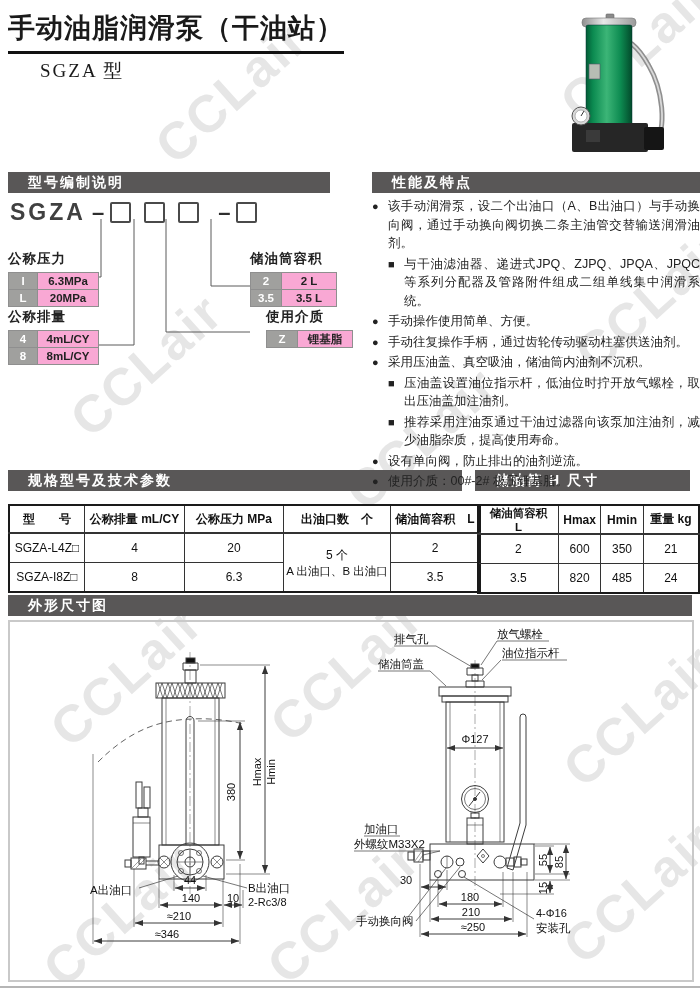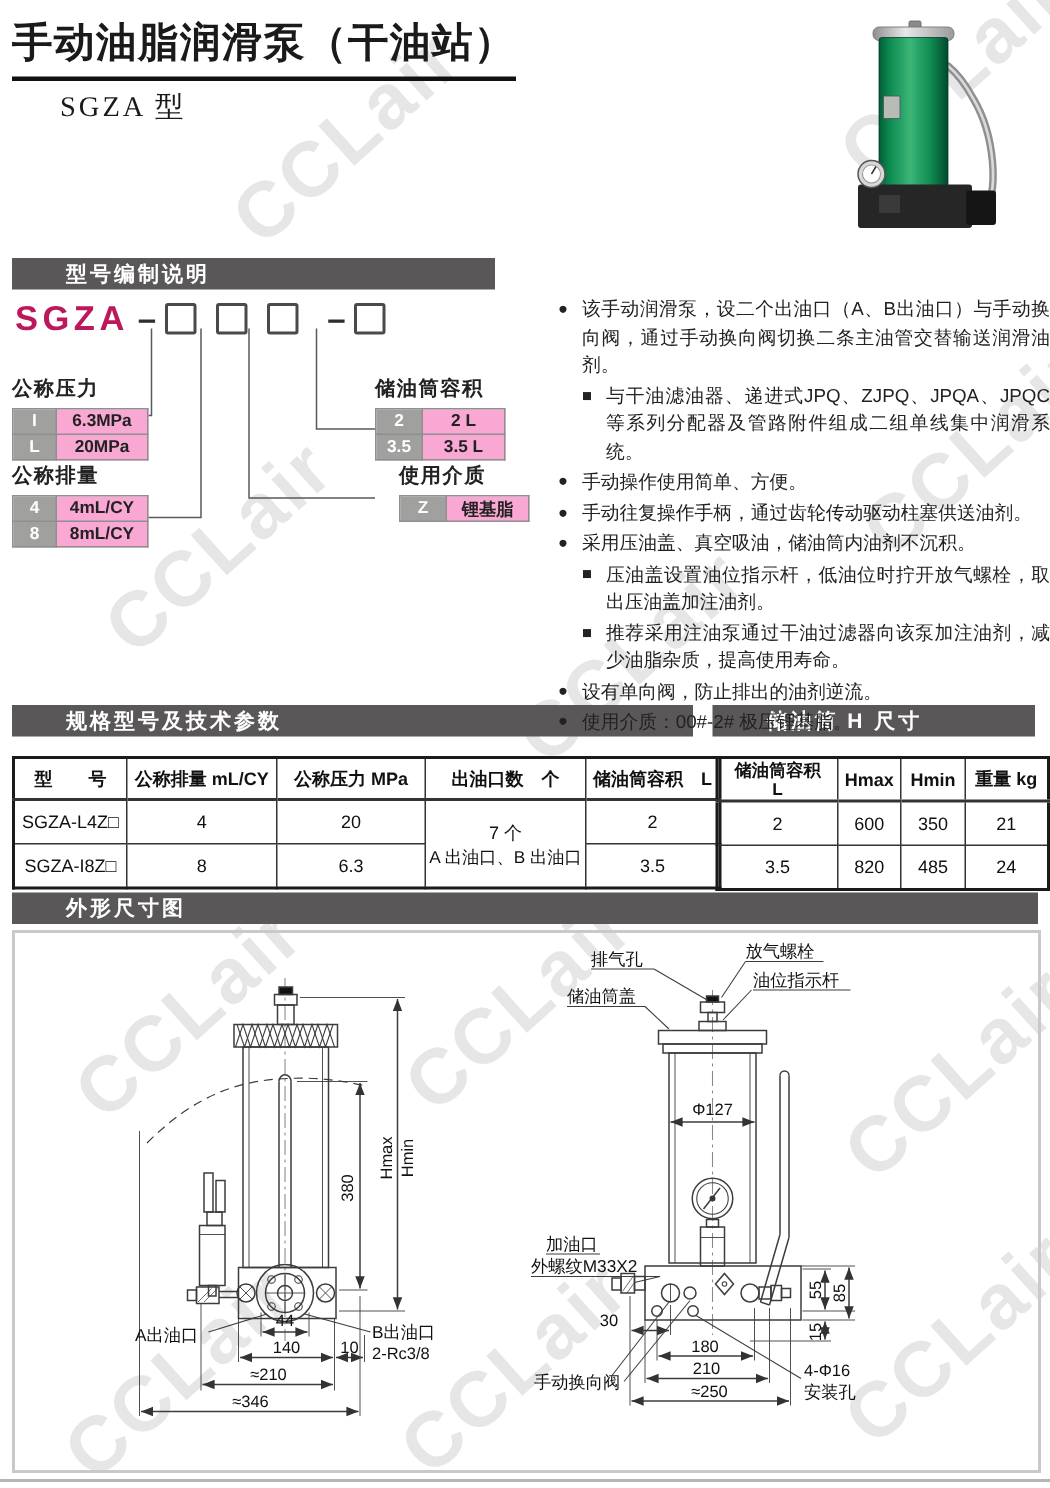--- a/index.html
+++ b/index.html
@@ -12,30 +12,30 @@
 
   .layer{position:absolute;z-index:1;}
 
   
   .title{left:8px;top:10px;font-size:27px;font-weight:bold;letter-spacing:1px;
          border-bottom:3px solid #111;padding-bottom:5px;}
   .subtitle{left:40px;top:58px;font-size:19px;font-family:"Liberation Serif","DejaVu Serif",serif;letter-spacing:2px;}
 
   
   .bar{position:absolute;z-index:1;background:#595757;color:#fff;font-size:14px;font-weight:bold;
-       height:21px;line-height:21px;padding-left:36px;letter-spacing:2px;box-sizing:border-box;}
+       height:21px;line-height:21px;padding-left:20px;letter-spacing:2px;box-sizing:border-box;}
   .bar1{left:8px;top:172px;width:322px;}
   .bar2{left:372px;top:172px;width:328px;}
   .bar3{left:8px;top:470px;width:454px;}
   .bar4{left:475px;top:470px;width:215px;}
   .bar5{left:8px;top:595px;width:684px;}
 
   
   .formula{left:10px;top:199px;display:flex;align-items:center;}
-  .formula .pfx{font-size:23px;font-weight:600;letter-spacing:3px;color:#be185d;}
+  .formula .pfx{font-size:23px;font-weight:600;letter-spacing:3px;color:#404040;}
   .formula .dash{font-size:22px;font-weight:600;color:#2e2e2e;margin:0 6px;}
   .formula .box{width:17px;height:17px;border:2px solid #4a4a4a;border-radius:2px;background:#fff;margin-right:13px;}
   .formula .box:last-child{margin-right:0;}
   .conn{left:0;top:190px;}
 
   
   .ct{position:absolute;z-index:1;}
   .ct .ct-title{font-size:13.5px;color:#222;margin-bottom:4px;letter-spacing:1px;font-weight:bold;}
   .ct table{border-collapse:collapse;}
   .ct td{border:1px solid #8f8f8f;height:16px;text-align:center;font-size:11.5px;font-weight:bold;padding:0 2px;}
@@ -119,20 +119,21 @@
     <rect x="33" y="54" width="11" height="15" fill="#b7bdb4" stroke="#556" stroke-width="0.6"></rect>
     <rect x="16" y="113" width="76" height="29" rx="2" fill="#262626"></rect>
     <rect x="88" y="117" width="20" height="23" rx="2" fill="#151515"></rect>
     <rect x="30" y="120" width="14" height="12" fill="#3a3a3a"></rect>
     <circle cx="25" cy="106" r="9" fill="#d8d8d8" stroke="#555" stroke-width="1"></circle>
     <circle cx="25" cy="106" r="6" fill="#fff" stroke="#999" stroke-width="0.7"></circle>
     <line x1="25" y1="106" x2="28" y2="101" stroke="#333" stroke-width="1"></line>
   </svg>
 
   <div class="bar bar1">型号编制说明</div>
+  <div class="bar bar2">性能及特点</div>
   <div class="bar bar3">规格型号及技术参数</div>
   <div class="bar bar4">储油筒 H 尺寸</div>
   <div class="bar bar5">外形尺寸图</div>
 
   <div class="layer formula">
     <span class="pfx">SGZA</span>
     <span class="dash">–</span>
     <span class="box"></span>
     <span class="box"></span>
     <span class="box"></span>
@@ -260,21 +261,21 @@
           <th style="width:102px">出油口数　个</th>
           <th style="width:84px">储油筒容积　L</th>
         </tr>
       </thead>
       <tbody>
         <tr>
           <td>SGZA-L4Z□</td>
           <td>4</td>
           <td>20</td>
           <td rowspan="2">
-            <div>7 个</div>
+            <div>5 个</div>
             <div class="outlet2">A 出油口、B 出油口</div>
           </td>
           <td>2</td>
         </tr>
         <tr>
           <td>SGZA-I8Z□</td>
           <td>8</td>
           <td>6.3</td>
           <td>3.5</td>
         </tr>

